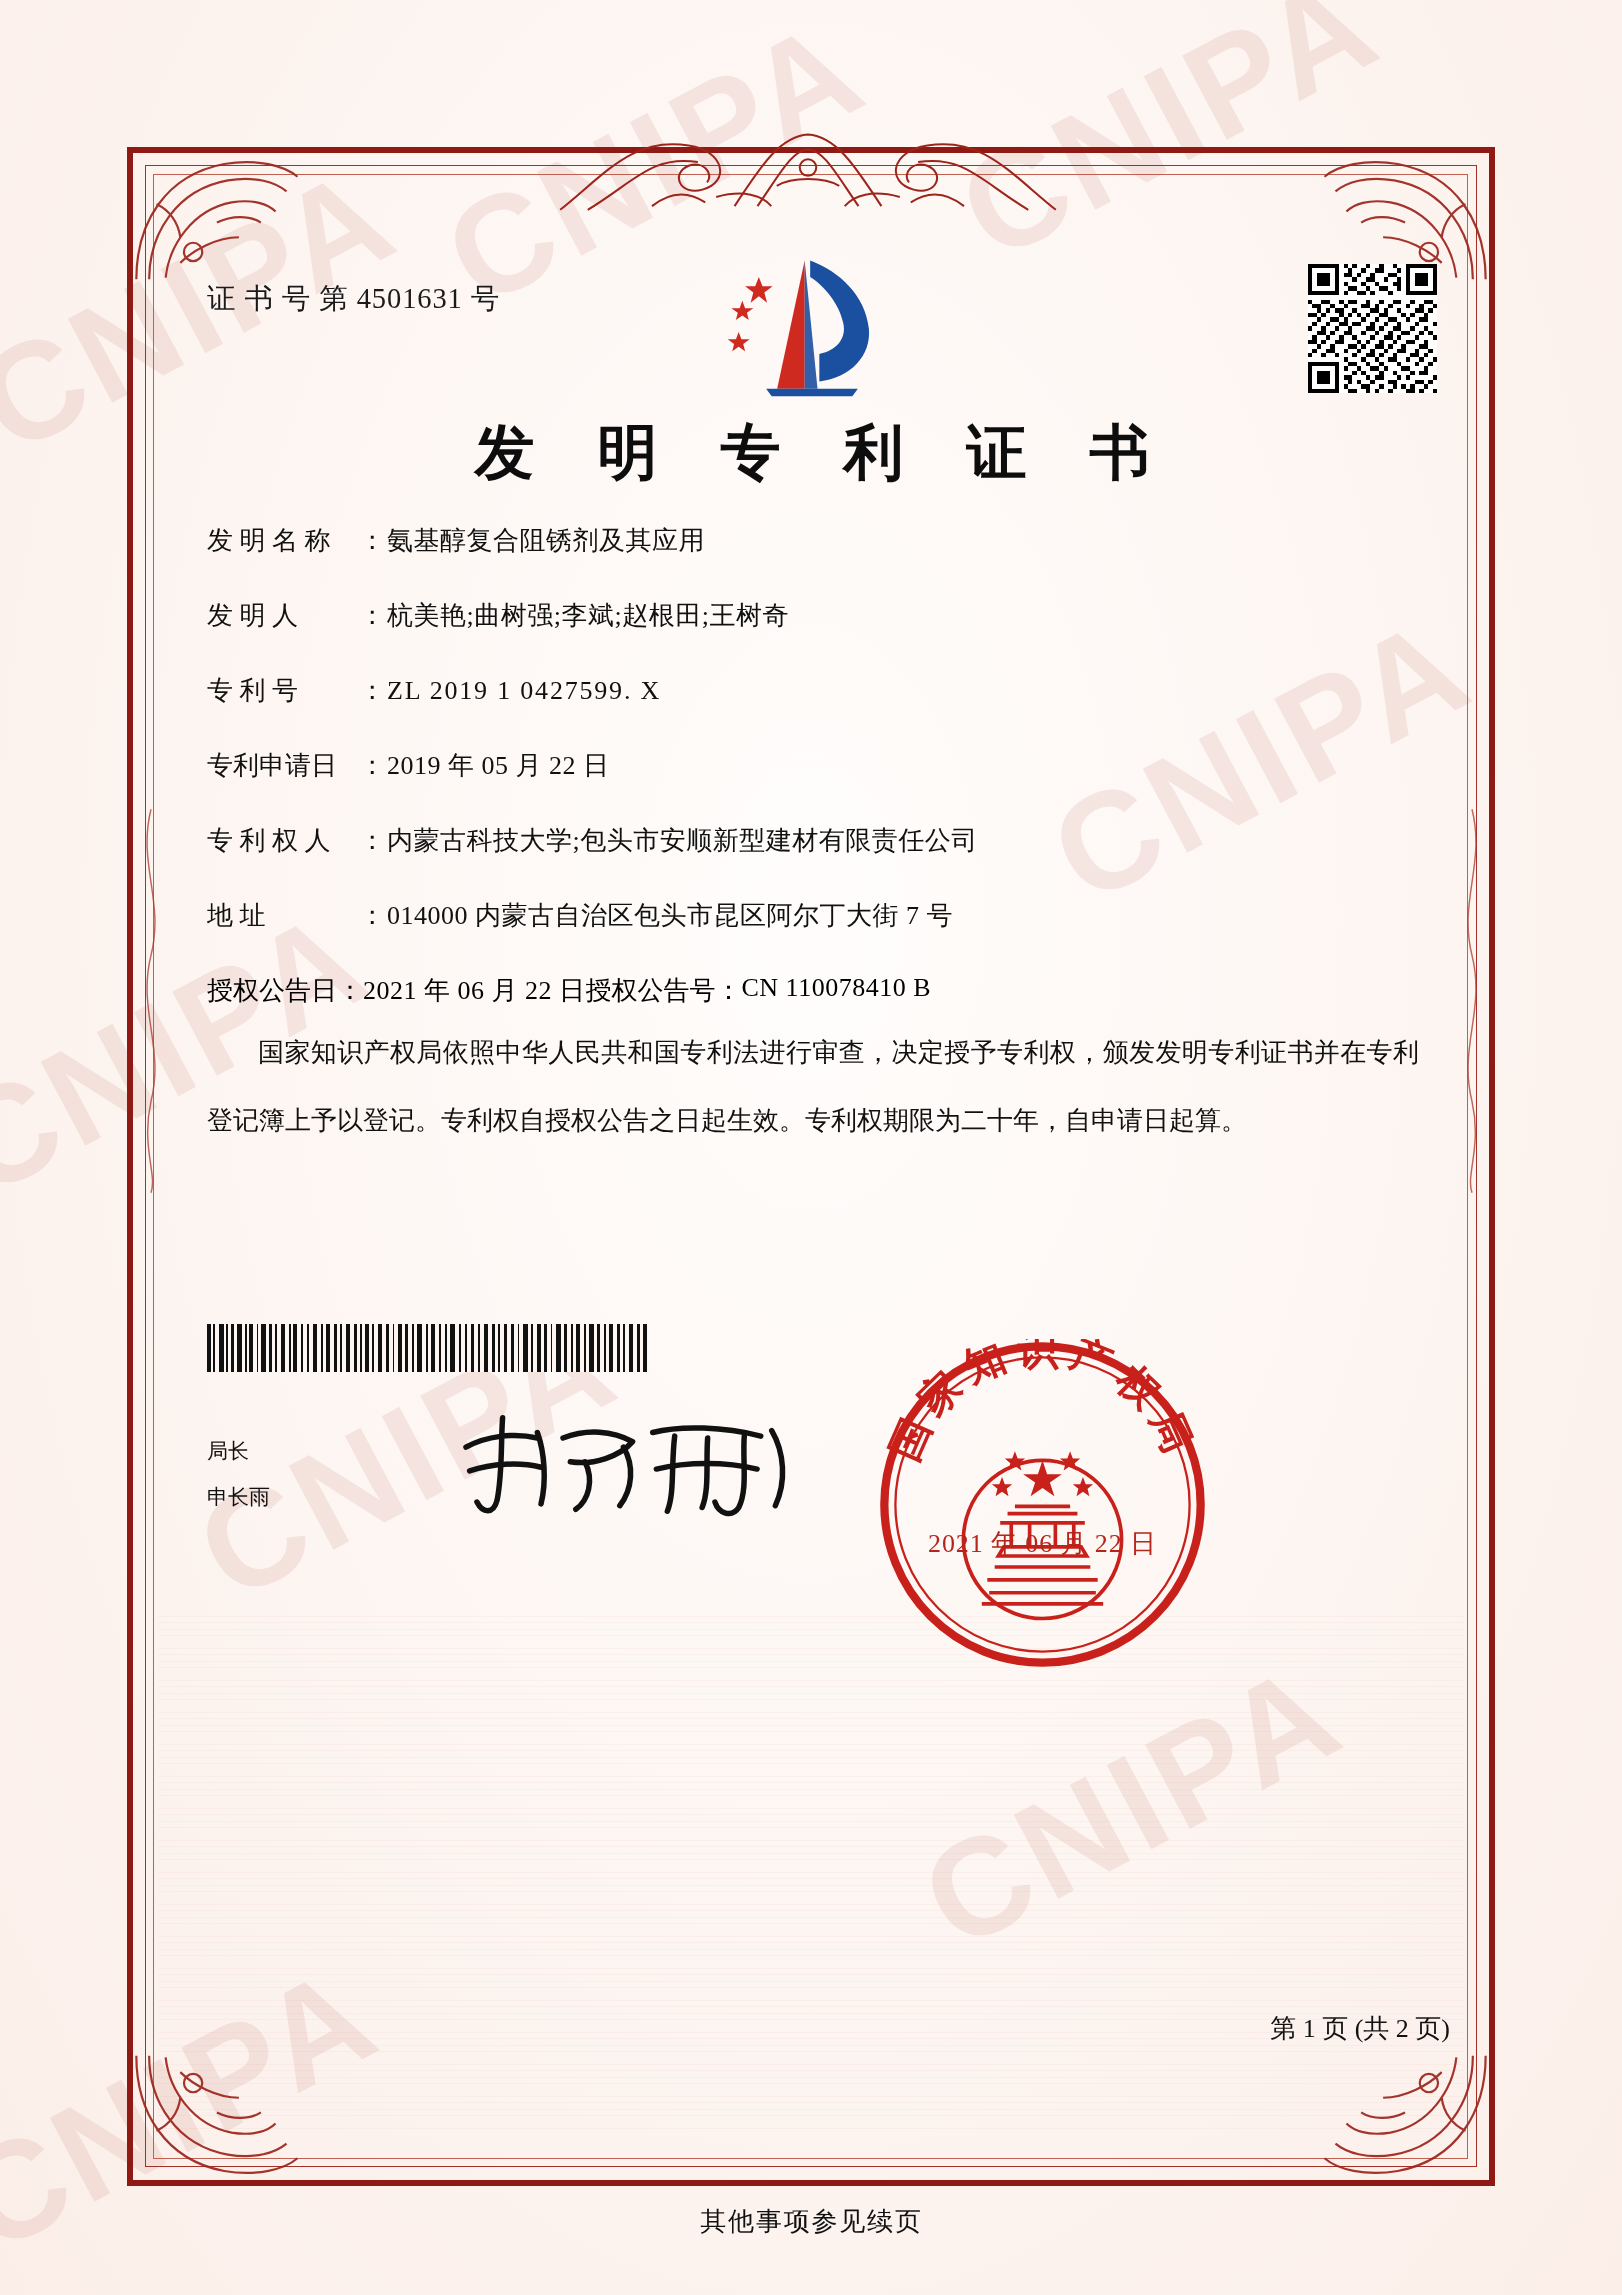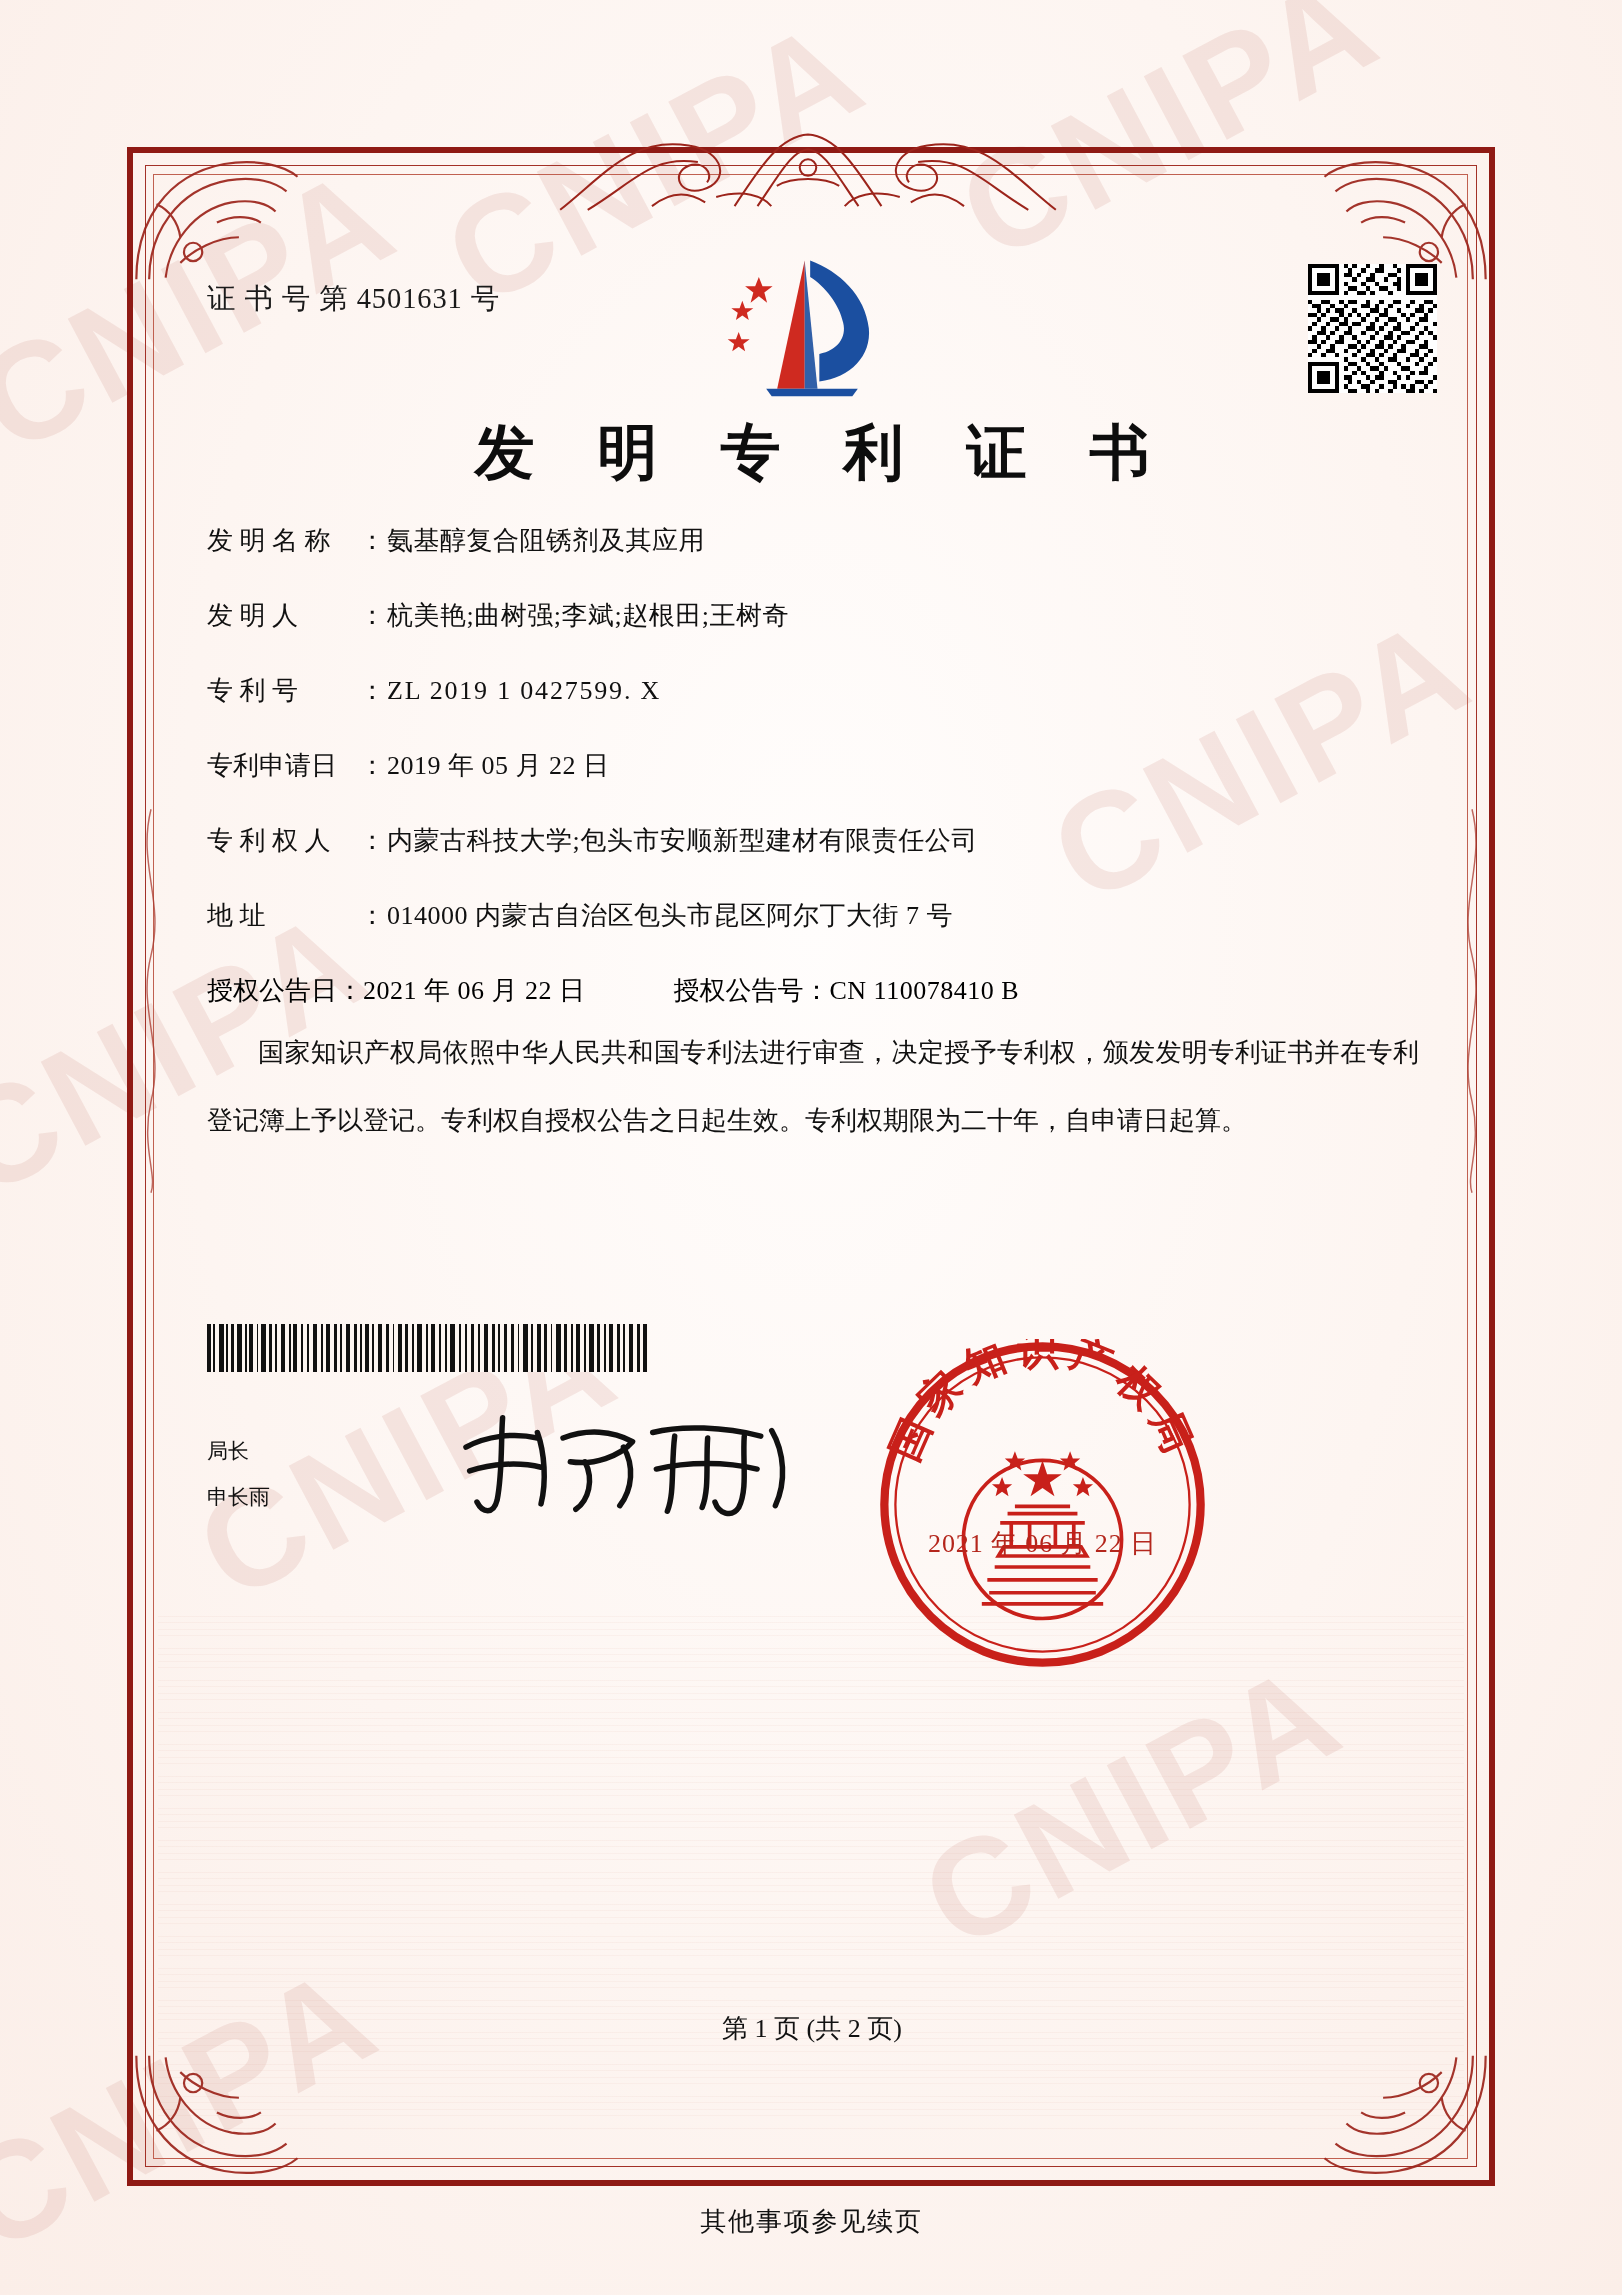--- a/index.html
+++ b/index.html
@@ -194,21 +194,21 @@
     font-family: "Liberation Serif", serif;
     letter-spacing: 1.8px;
   }
 
   .row-inline {
     display: flex;
     align-items: baseline;
     margin-bottom: 40px;
     font-size: 26px;
   }
-  .row-inline .seg2 { margin-left: 88px; display: flex; align-items: center; font-family: Liberation Serif, serif; }
+  .row-inline .seg2 { display: flex; align-items: flex-start; font-family: Liberation Serif, serif; }
   .row-inline .lbl2 { font-size: 26px; }
 
   .paragraphs {
     position: absolute;
     left: 33px;
     top: 808px;
     width: 1212px;
     font-size: 26px;
     line-height: 68px;
     color: #111;
@@ -265,21 +265,21 @@
     text-align: center;
     font-size: 26px;
     color: #b4261c;
     letter-spacing: 0.9px;
   }
 
   .page-no {
     position: absolute;
     left: 0; right: 0;
     top: 1800px;
-    text-align: center;
+    text-align: right;
     font-size: 26px;
     color: #111;
   }
 
   .footer-note {
     position: absolute;
     left: 0; right: 0;
     top: 2204px;
     text-align: center;
     font-size: 26px;

